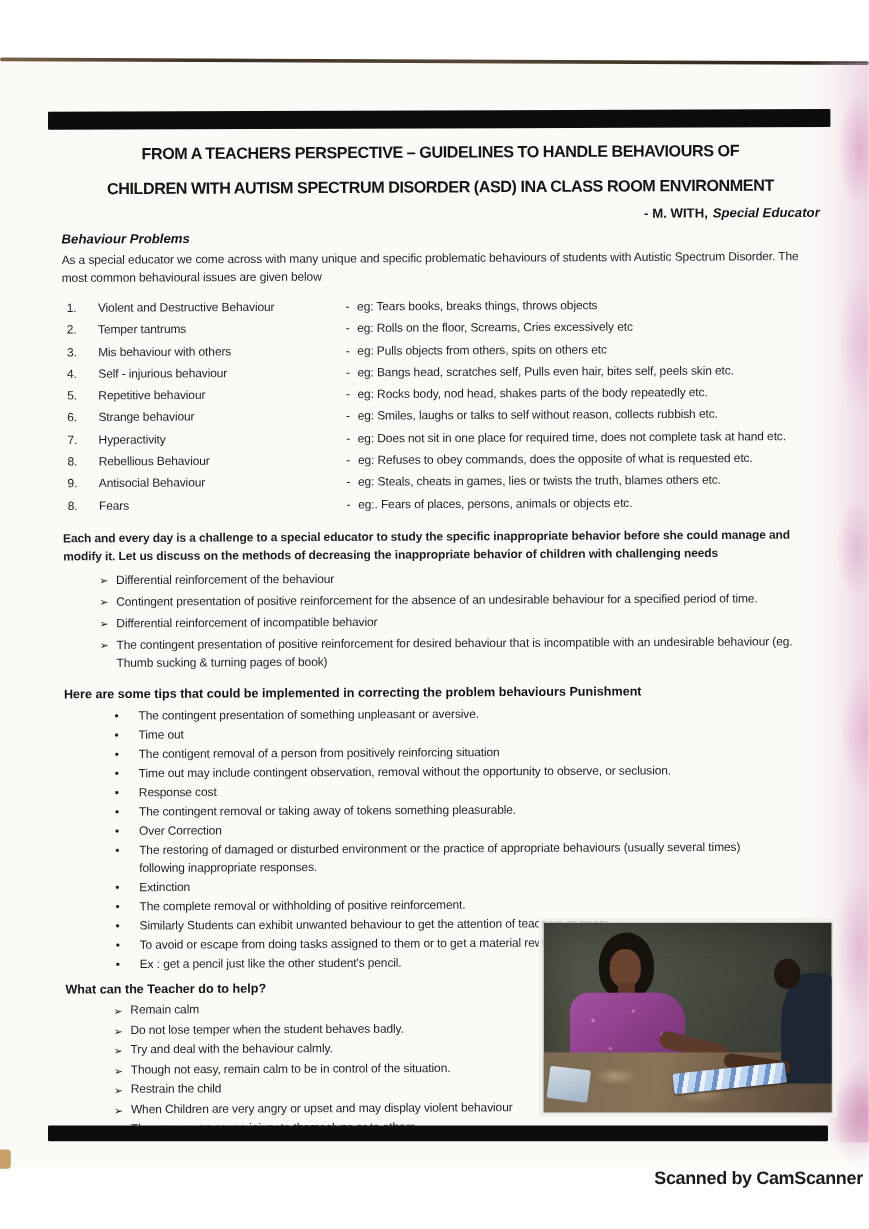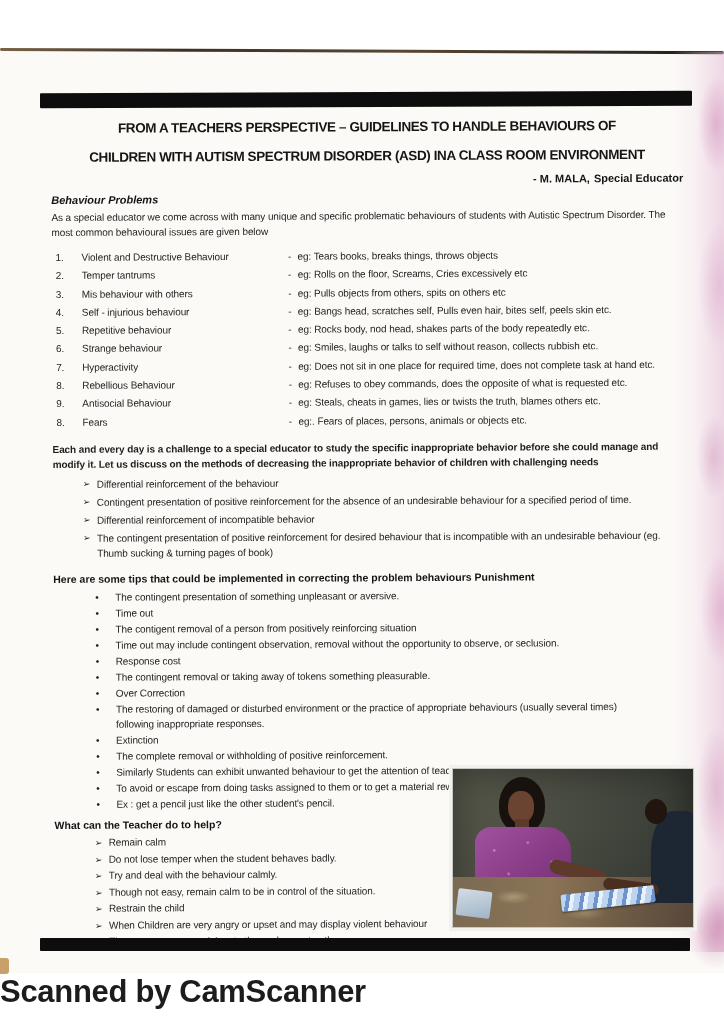--- a/index.html
+++ b/index.html
@@ -46,21 +46,21 @@
   .content {
     position:absolute; left:53px; top:110px; width:632px;
     transform:rotate(-0.3deg); transform-origin:left center;
   }
   .doc-title {
     margin:4px 0 0; text-align:center; font-weight:bold;
     font-size:13.5px; line-height:29px; letter-spacing:-0.4px; color:#151515;
   }
   .doc-title .t-line { display:block; white-space:nowrap; }
   .author { margin-top:3px; text-align:right; font-size:11px; font-weight:bold; color:#151515; }
-  .author .a-role { margin-left:4px; }
+  .author .a-role { font-style:italic; margin-left:4px; }
   .sec-head { font-weight:bold; font-size:10.5px; color:#141414; }
   .sec-head.bp { margin-top:7px; font-style:italic; font-size:11px; }
   .body { margin:4px 0 0; font-size:10px; line-height:15px; letter-spacing:-0.1px; }
   .bold { font-weight:bold; }
   
   .b-list { margin-top:9px; }
   .b-row {
     display:grid; grid-template-columns:30px 200px 16px 1fr;
     font-size:10px; line-height:18.3px; letter-spacing:-0.1px;
   }
@@ -117,22 +117,22 @@
     position:absolute; left:108px; bottom:20px; width:94px; height:17px; transform:rotate(-6deg);
     background:repeating-linear-gradient(105deg,#bcd4ee 0 6px,#6f93cc 6px 10px,#e9f1fb 10px 14px);
     border-radius:2px; box-shadow:0 1px 2px rgba(0,0,0,.5);
   }
   .ph-child { position:absolute; right:-8px; top:42px; width:50px; height:92px; background:#1d2733; border-radius:45% 30% 0 0; }
   .ph-child-head { position:absolute; right:26px; top:30px; width:22px; height:25px; background:#20150f; border-radius:50%; }
   .ph-child-arm { position:absolute; right:34px; bottom:34px; width:56px; height:12px; background:#4a2e20; border-radius:6px; transform:rotate(8deg); }
   .ph-box { position:absolute; left:4px; bottom:10px; width:34px; height:27px; background:linear-gradient(160deg,#d4dde6,#9fb4c6); transform:rotate(7deg); border-radius:2px; }
   
   .camscanner {
-    position:absolute; left:0; top:974px; width:683px; 
-    font-weight:bold; font-size:31px; letter-spacing:-0.3px; color:#1c1c1c;
+    position:absolute; left:0; top:974px; width:683px; text-align:right;
+    font-weight:bold; font-size:15px; letter-spacing:-0.3px; color:#1c1c1c;padding-left:36px;
   }
 </style>
 </head>
 <body>
 
 <div class="sheet"></div>
 <div class="scan-top-edge"></div>
 <div class="scan-texture-right"></div>
 <div class="scan-corner-blotch"></div>
 <div class="page-bottom-mark"></div>
@@ -140,21 +140,21 @@
 <div class="bar bar-top"></div>
 
 <div class="content">
 
   <h1 class="doc-title">
     <span class="t-line">FROM A TEACHERS PERSPECTIVE – GUIDELINES TO HANDLE BEHAVIOURS OF</span>
     <span class="t-line">CHILDREN WITH AUTISM SPECTRUM DISORDER (ASD) INA CLASS ROOM ENVIRONMENT</span>
   </h1>
 
   <div class="author">
-    <span class="a-name">- M. MALA,</span><span class="a-role">Special Educator</span>
+    <span class="a-name">- M. WITH,</span><span class="a-role">Special Educator</span>
   </div>
 
   <div class="sec-head bp">Behaviour Problems</div>
   <p class="body">As a special educator we come across with many unique and specific problematic behaviours of students with Autistic Spectrum Disorder.  The most common behavioural issues are given below</p>
 
   <div class="b-list">
 
       <div class="b-row">
         <span class="b-num">1.</span>
         <span class="b-name">Violent and Destructive Behaviour</span>

